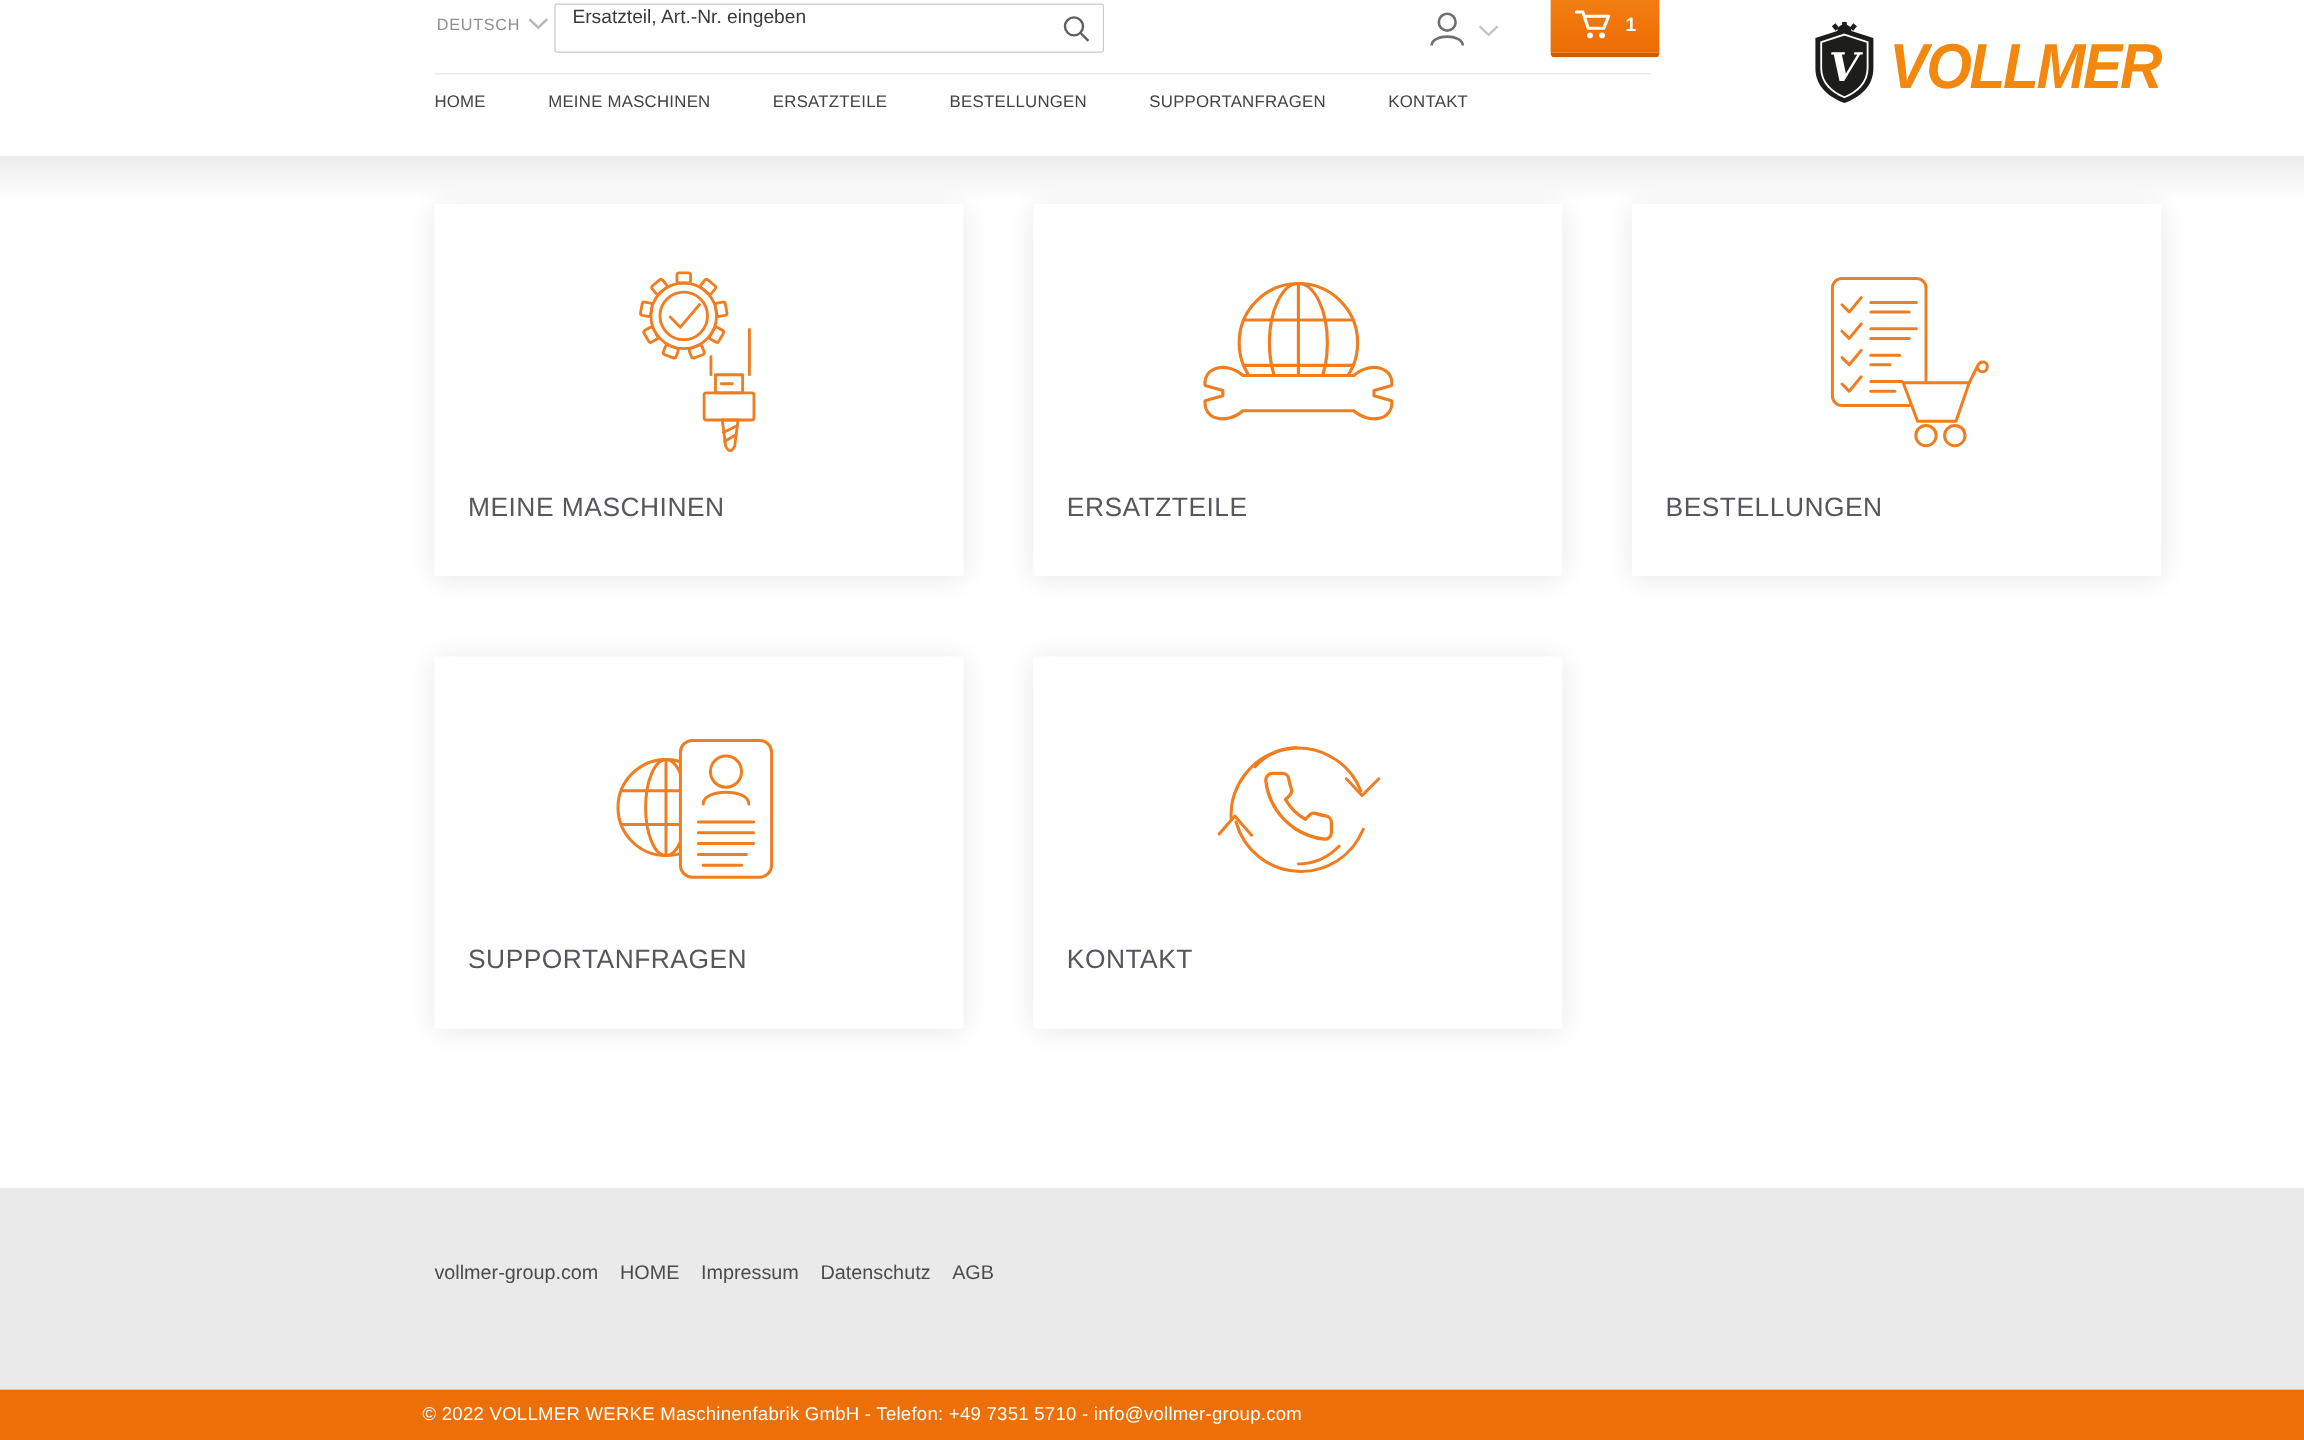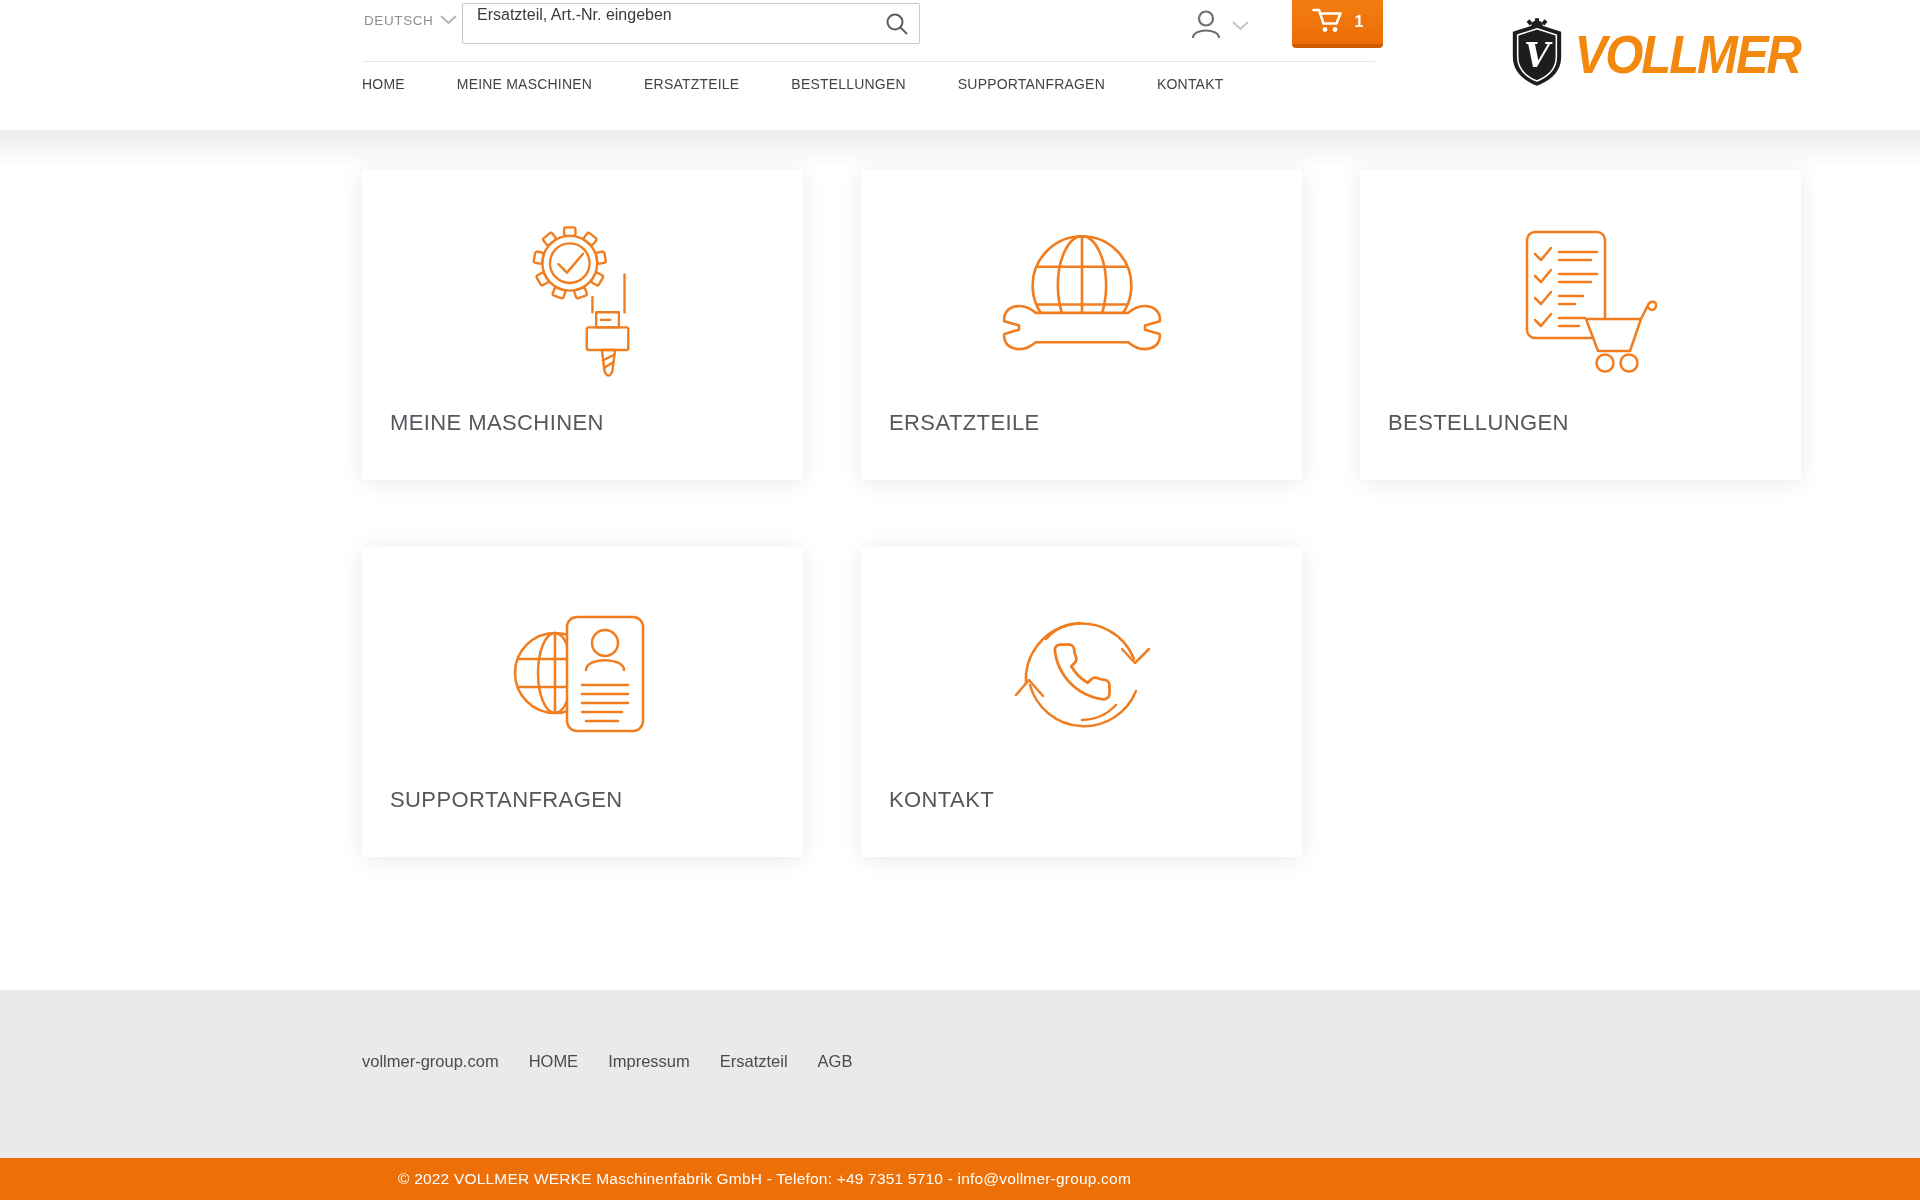--- a/index.html
+++ b/index.html
@@ -40,24 +40,24 @@
   .cards { position:absolute; left:362px; top:170px; width:1438px;
     display:grid; grid-template-columns:repeat(3,441px); column-gap:58px; row-gap:67px; }
   .card { position:relative; height:310px; background:#fff; border-radius:2px;
     box-shadow:0 2px 24px rgba(0,0,0,0.09); cursor:pointer; }
   .card-icon { position:absolute; top:46px; left:0; right:0; display:flex; justify-content:center; }
   .card-label { position:absolute; left:28px; bottom:44px; font-size:22px; font-weight:400;
     color:#55575d; letter-spacing:0.4px; }
 
   
   .footer { position:absolute; top:990px; left:0; width:100%; height:168px; background:#eaeaea; }
-  .footer-links { position:absolute; left:362px; top:62px; display:flex; gap:30px; }
+  .footer-links { position:absolute; left:362px; top:62px; display:flex; gap:18px; }
   .footer-links a { text-decoration:none; font-size:16.5px; color:#4b4b4b; cursor:pointer; }
 
-  .bottombar { position:absolute; top:1158px; left:0; width:100%; height:42px; background:#ed6f08;padding-left:46px; }
+  .bottombar { position:absolute; top:1158px; left:0; width:100%; height:42px; background:#ed6f08; }
   .bottombar .copy { margin-left:352px; line-height:42px; font-size:15.5px; color:#fff; letter-spacing:0.2px; }
 
   .icon-orange { stroke:#f07d1f; fill:none; stroke-width:2.5; stroke-linecap:round; stroke-linejoin:round; }
 </style>
 </head>
 <body>
 
 <div class="page">
 
   <header class="header">
@@ -245,21 +245,21 @@
       </div>
       <div class="card-label">KONTAKT</div>
     </div>
   </main>
 
   <footer class="footer">
     <div class="footer-links">
       <a>vollmer-group.com</a>
       <a>HOME</a>
       <a>Impressum</a>
-      <a>Ersatzteil</a>
+      <a>Datenschutz</a>
       <a>AGB</a>
     </div>
   </footer>
 
   <div class="bottombar">
     <div class="copy">© 2022 VOLLMER WERKE Maschinenfabrik GmbH - Telefon: +49 7351 5710 - info@vollmer-group.com</div>
   </div>
 
 </div>
 

